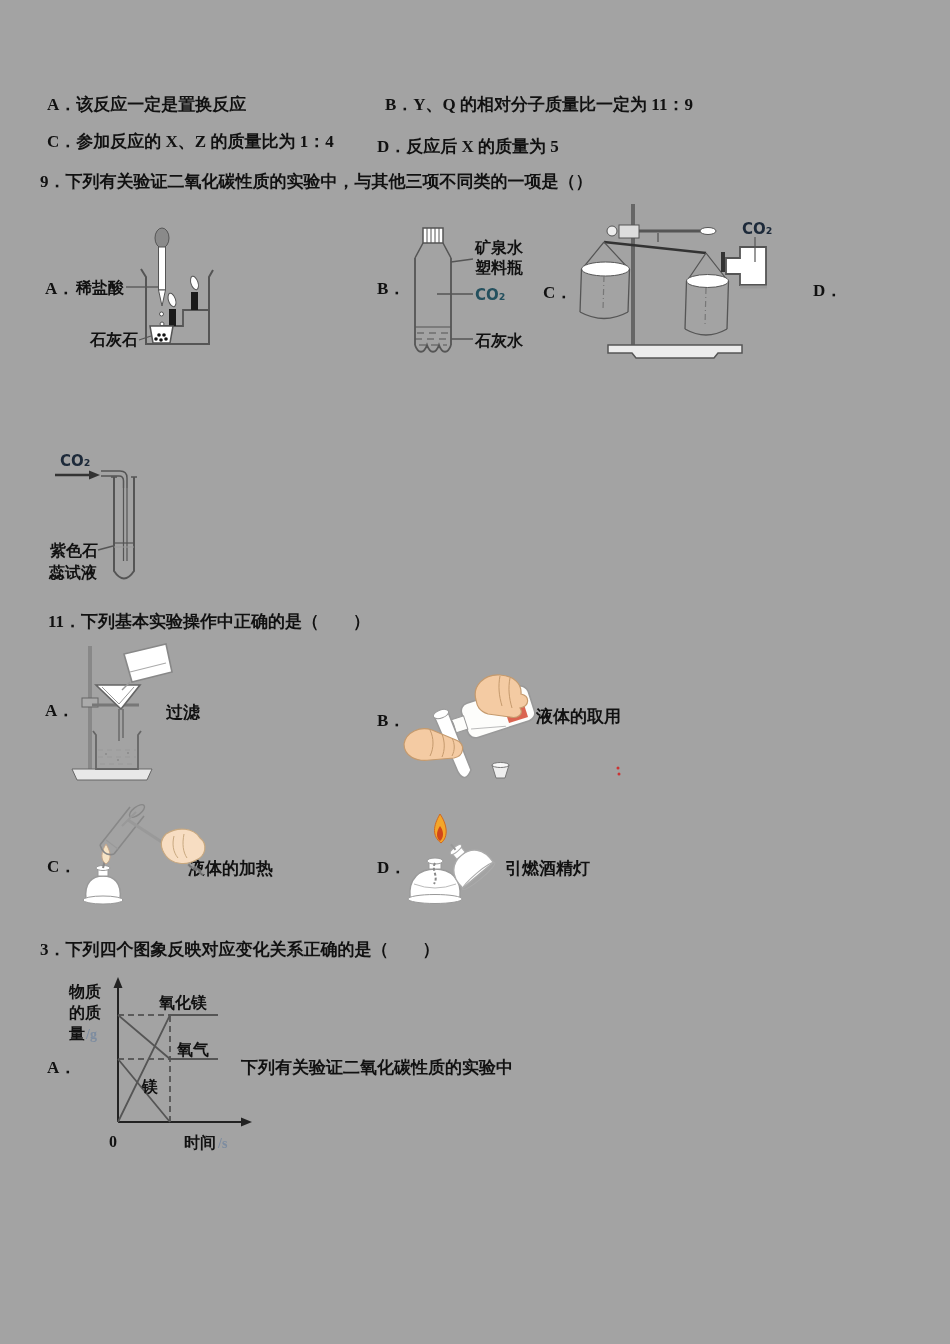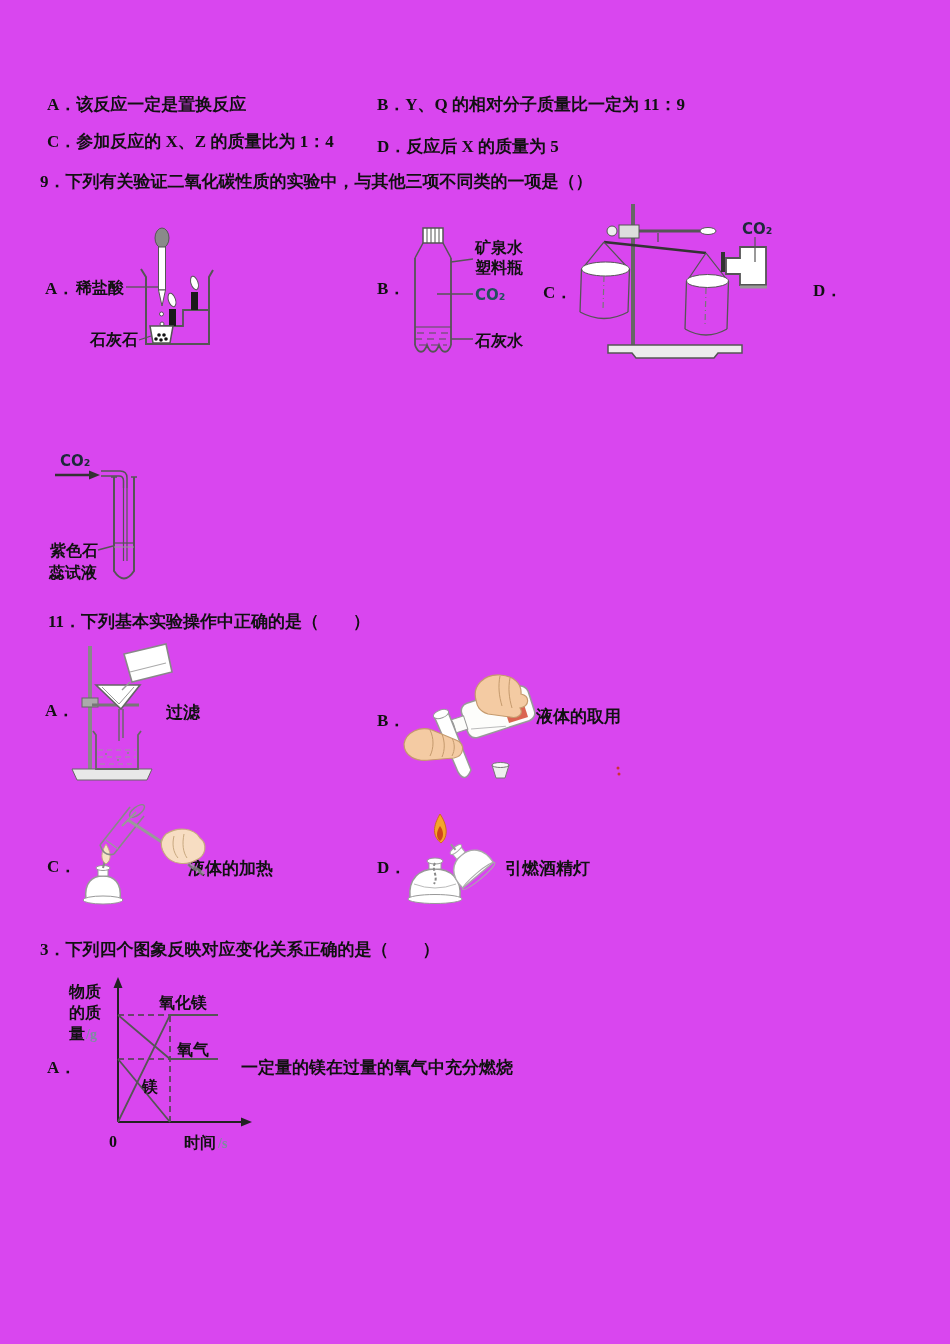--- a/index.html
+++ b/index.html
@@ -1,39 +1,39 @@
 <!DOCTYPE html>
 <html><head>
 <meta charset="utf-8">
 <style>
   * { margin:0; padding:0; box-sizing:border-box; }
   html,body { background:#fff; }
   .page {
-    position:relative; width:950px; height:1344px; background:#d946ef;
+    position:relative; width:950px; height:1344px; background:#a3a3a3;
     font-family:"Liberation Serif","DejaVu Serif",serif; font-weight:bold; color:#111;
     overflow:hidden;
   }
   .t { position:absolute; font-size:17px; line-height:22px; white-space:nowrap; }
   .fig { position:absolute; }
   svg text { font-family:"Liberation Serif","DejaVu Serif",serif; font-weight:bold; fill:#111; }
   svg text.opt   { font-size:17px; }
   svg text.lbl   { font-size:16px; }
   svg text.cap17 { font-size:17px; }
   svg text.co2   { font-size:15px; font-family:"DejaVu Sans",sans-serif; fill:#24505e; }
   svg text.co2k  { font-size:15px; font-family:"DejaVu Sans",sans-serif; fill:#1d2a3a; }
   svg text.axis  { font-size:16px; }
   svg text.unit  { fill:#7d8ca0; font-size:14px; }
 </style>
 </head>
 <body>
 
 <div class="page">
 
   <span class="t" style="left:47px;top:94px">A．该反应一定是置换反应</span>
-  <span class="t" style="left:377px;top:94px">B．Y、Q 的相对分子质量比一定为 11：9</span>
+  <span class="t" style="left:385px;top:94px">B．Y、Q 的相对分子质量比一定为 11：9</span>
   <span class="t" style="left:47px;top:131px">C．参加反应的 X、Z 的质量比为 1：4</span>
   <span class="t" style="left:377px;top:136px">D．反应后 X 的质量为 5</span>
 
   <span class="t" style="left:40px;top:171px">9．下列有关验证二氧化碳性质的实验中，与其他三项不同类的一项是（）</span>
 
   <svg class="fig" style="left:42px;top:222px" width="190" height="140" viewBox="0 0 190 140">
     <text class="opt" x="3" y="72">A．</text>
     <text class="lbl" x="34" y="71">稀盐酸</text>
     <line x1="84" y1="65" x2="116" y2="65" stroke="#555" stroke-width="1.3"></line>
     <g>
@@ -273,15 +273,15 @@
     <text class="axis" x="14" y="22">物质</text>
     <text class="axis" x="14" y="43">的质</text>
     <text class="axis" x="14" y="64">量</text>
     <text class="unit" x="31" y="64">/g</text>
     <text class="axis" x="54" y="172">0</text>
     <text class="axis" x="129" y="173">时间</text>
     <text class="unit" x="163" y="173">/s</text>
   </svg>
 
   <span class="t" style="left:47px;top:1057px">A．</span>
-  <span class="t" style="left:241px;top:1057px">一定量的镁在过量的氧气中充分燃烧</span>
+  <span class="t" style="left:241px;top:1057px">下列有关验证二氧化碳性质的实验中</span>
 
 </div>
 
 </body></html>

